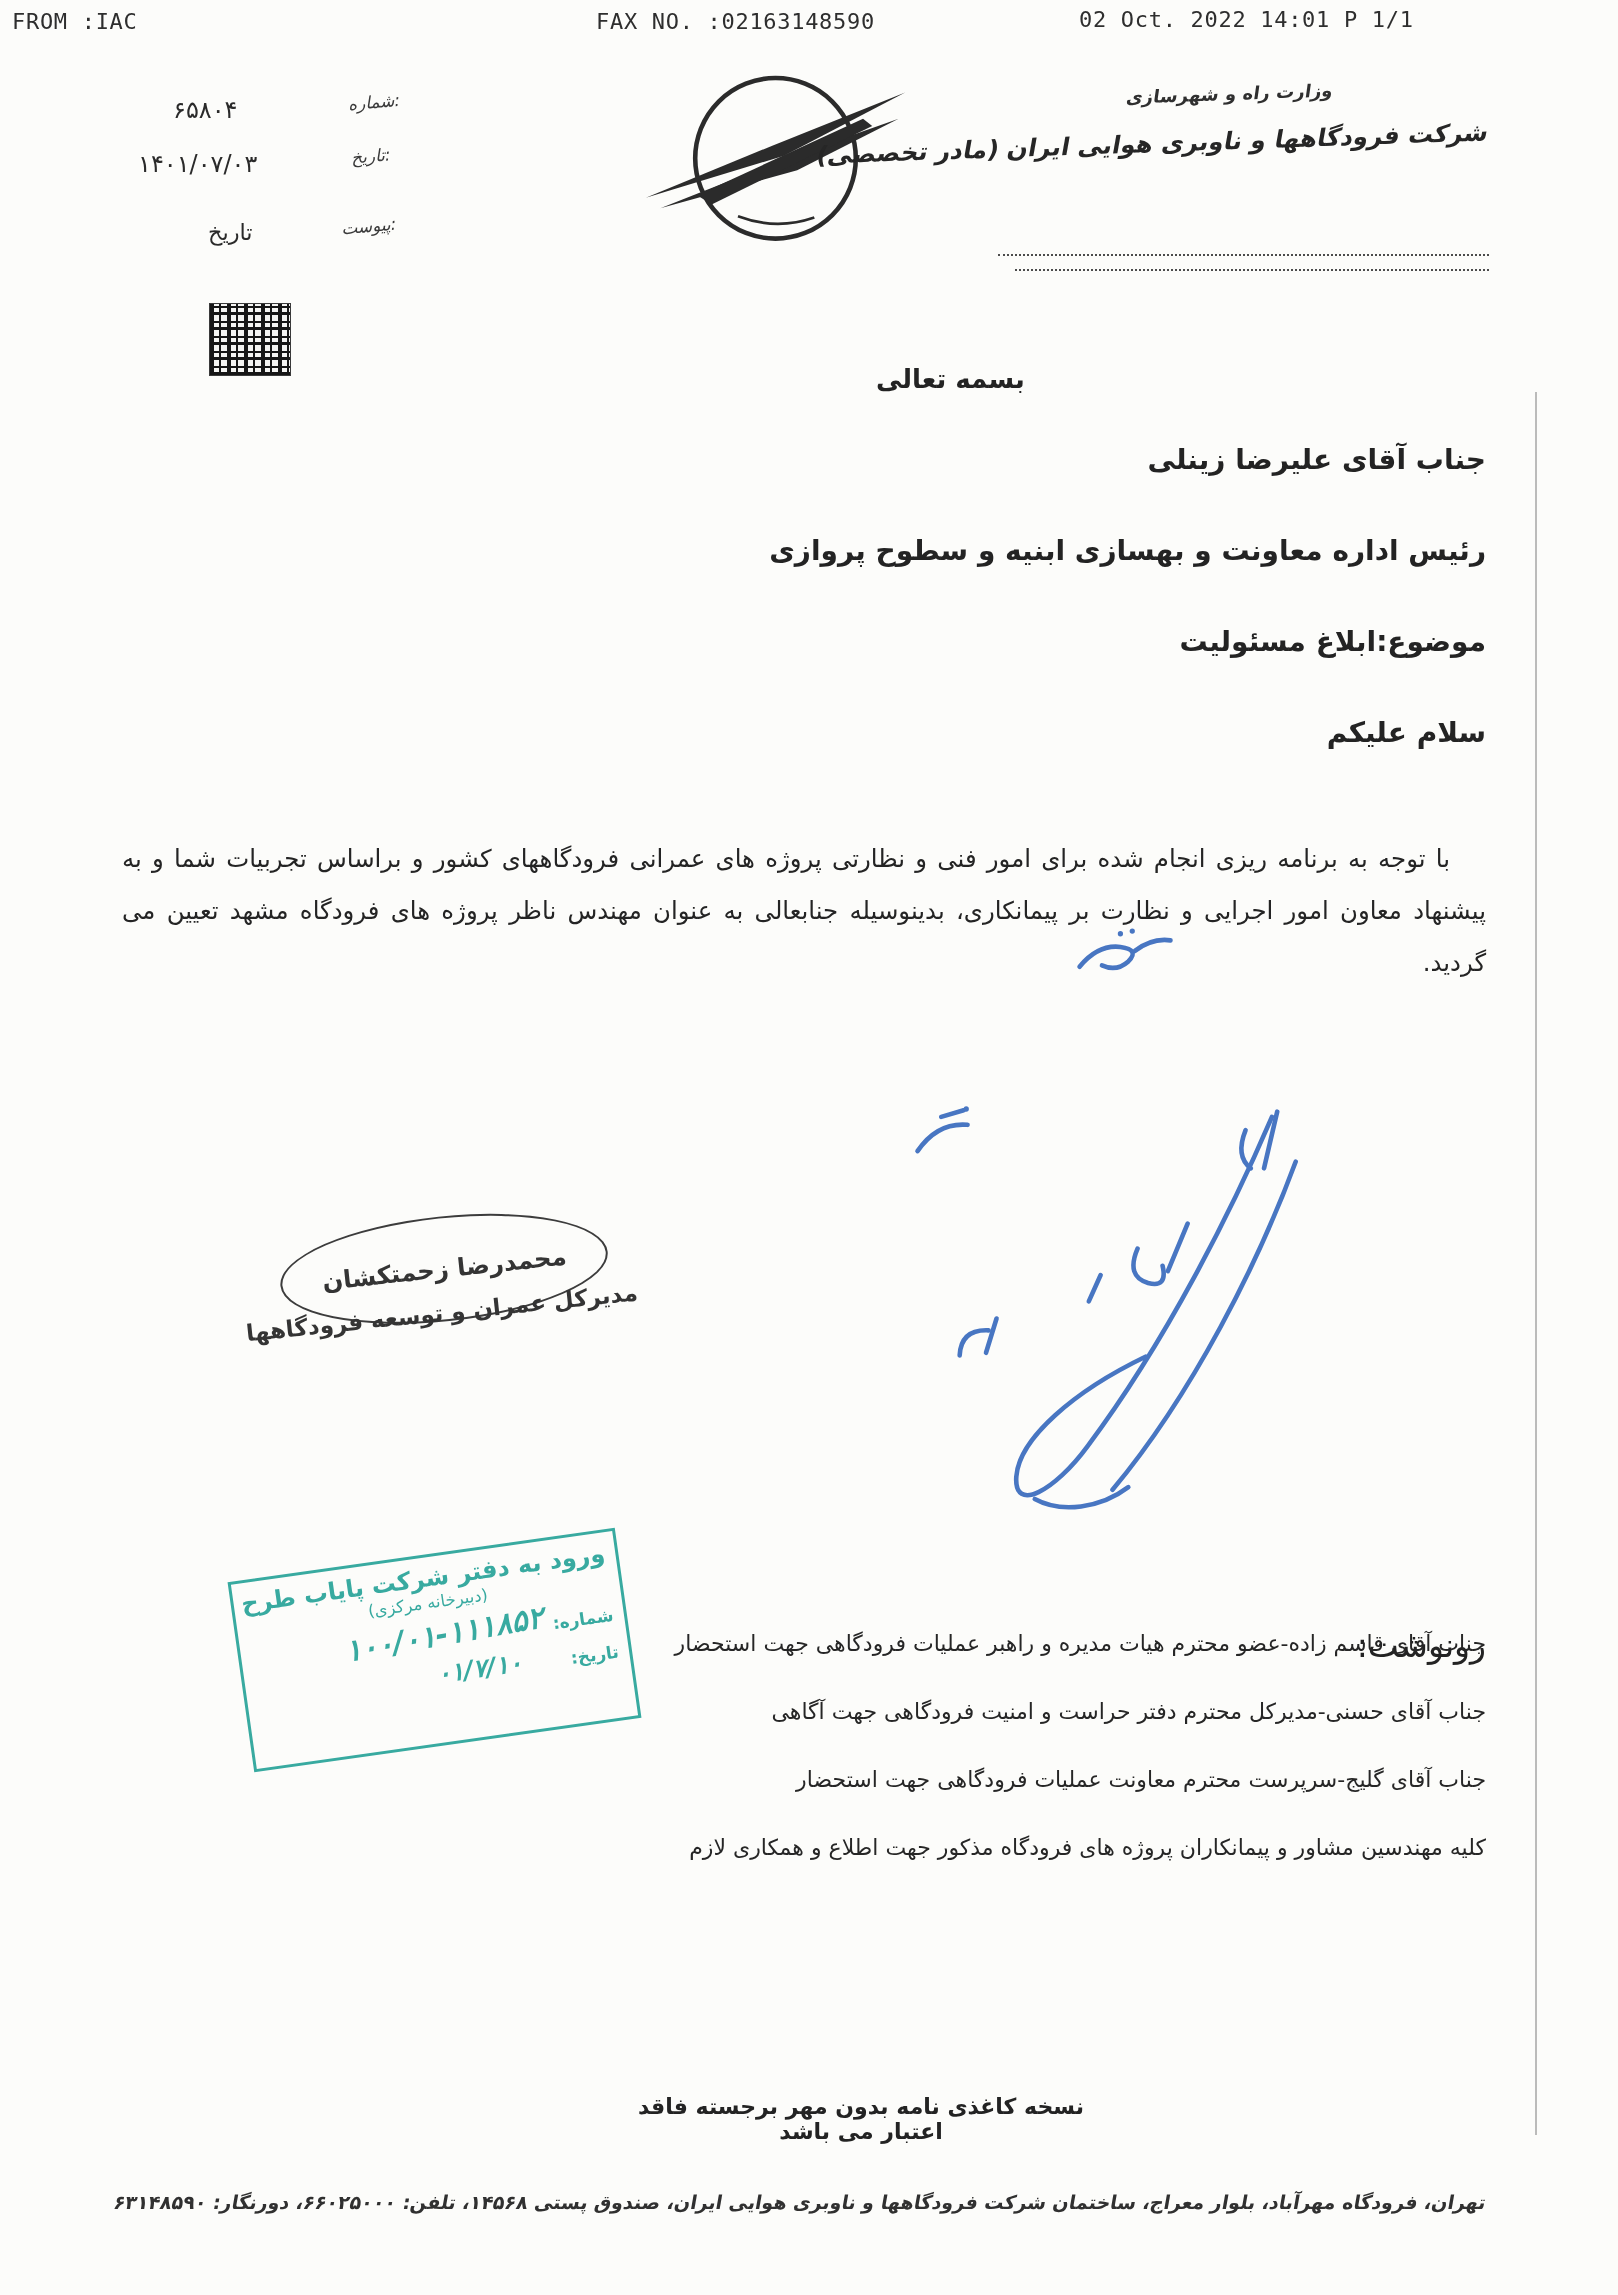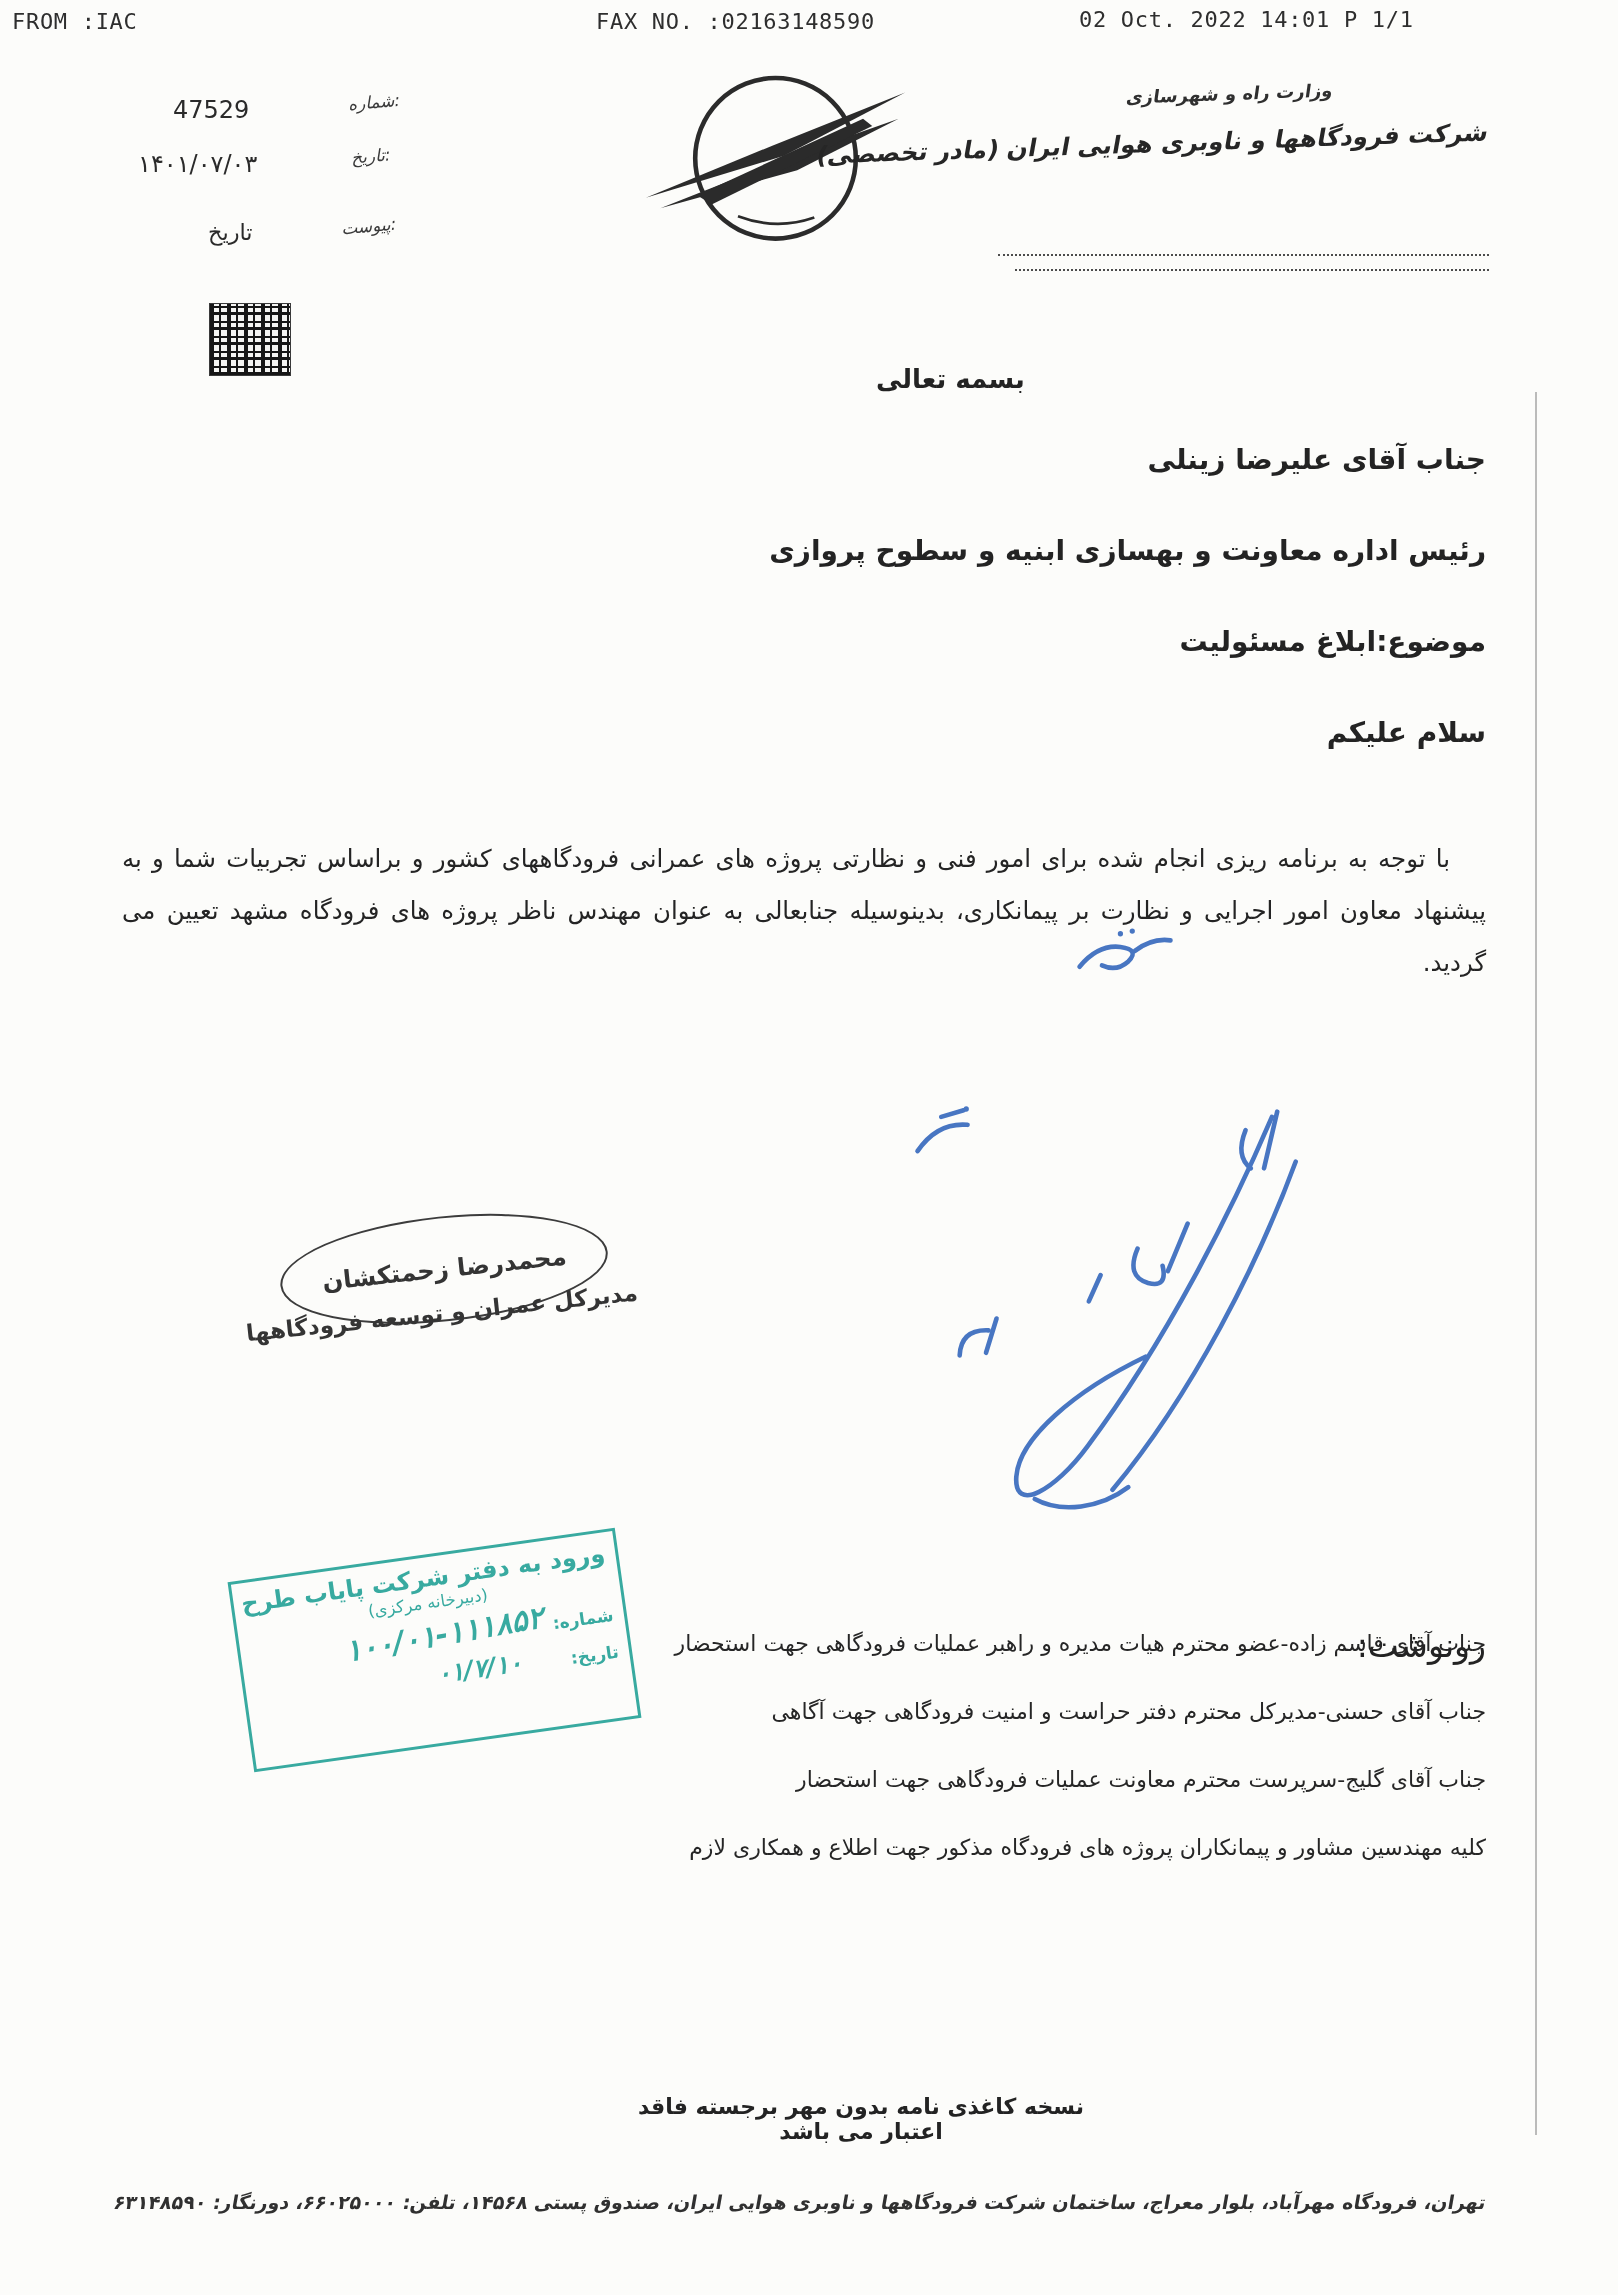--- a/index.html
+++ b/index.html
@@ -83,21 +83,21 @@
 </head>
 <body>
 
 <div class="page">
 
   <div class="abs mono" style="left:12px; top:9.2px;">FROM :IAC</div>
   <div class="abs mono" style="left:596px; top:9.2px;">FAX NO. :02163148590</div>
   <div class="abs mono" style="left:1079px; top:6.6px;">02 Oct. 2022 14:01 P 1/1</div>
 
   <div class="abs lh-label" style="left:348px; top:92px;">شماره:</div>
-  <div class="abs lh-value" style="left:173px; top:96px;">47529</div>
+  <div class="abs lh-value" style="left:173px; top:96px;">۶۵۸۰۴</div>
   <div class="abs lh-label" style="left:351px; top:146px;">تاریخ:</div>
   <div class="abs lh-value" style="left:138px; top:150px;">۱۴۰۱/۰۷/۰۳</div>
   <div class="abs lh-label" style="left:341px; top:216px;">پیوست:</div>
   <div class="abs lh-value rtl" style="left:208px; top:219px; font-size:22.4px; direction:rtl;">تاریخ</div>
 
   <svg class="abs" style="left:634px; top:58px;" width="283" height="198" viewBox="0 0 430 300">
     <circle cx="215" cy="152" r="122" fill="none" stroke="#2b2b2b" stroke-width="7"></circle>
     <path d="M 18 212 L 212 132 L 412 52 L 228 148 Z" fill="#2b2b2b"></path>
     <path d="M 40 228 L 232 152 L 402 92 L 248 170 Z" fill="#2b2b2b"></path>
     <path d="M 96 208 L 348 92 L 362 103 L 118 222 Z" fill="#2b2b2b"></path>

